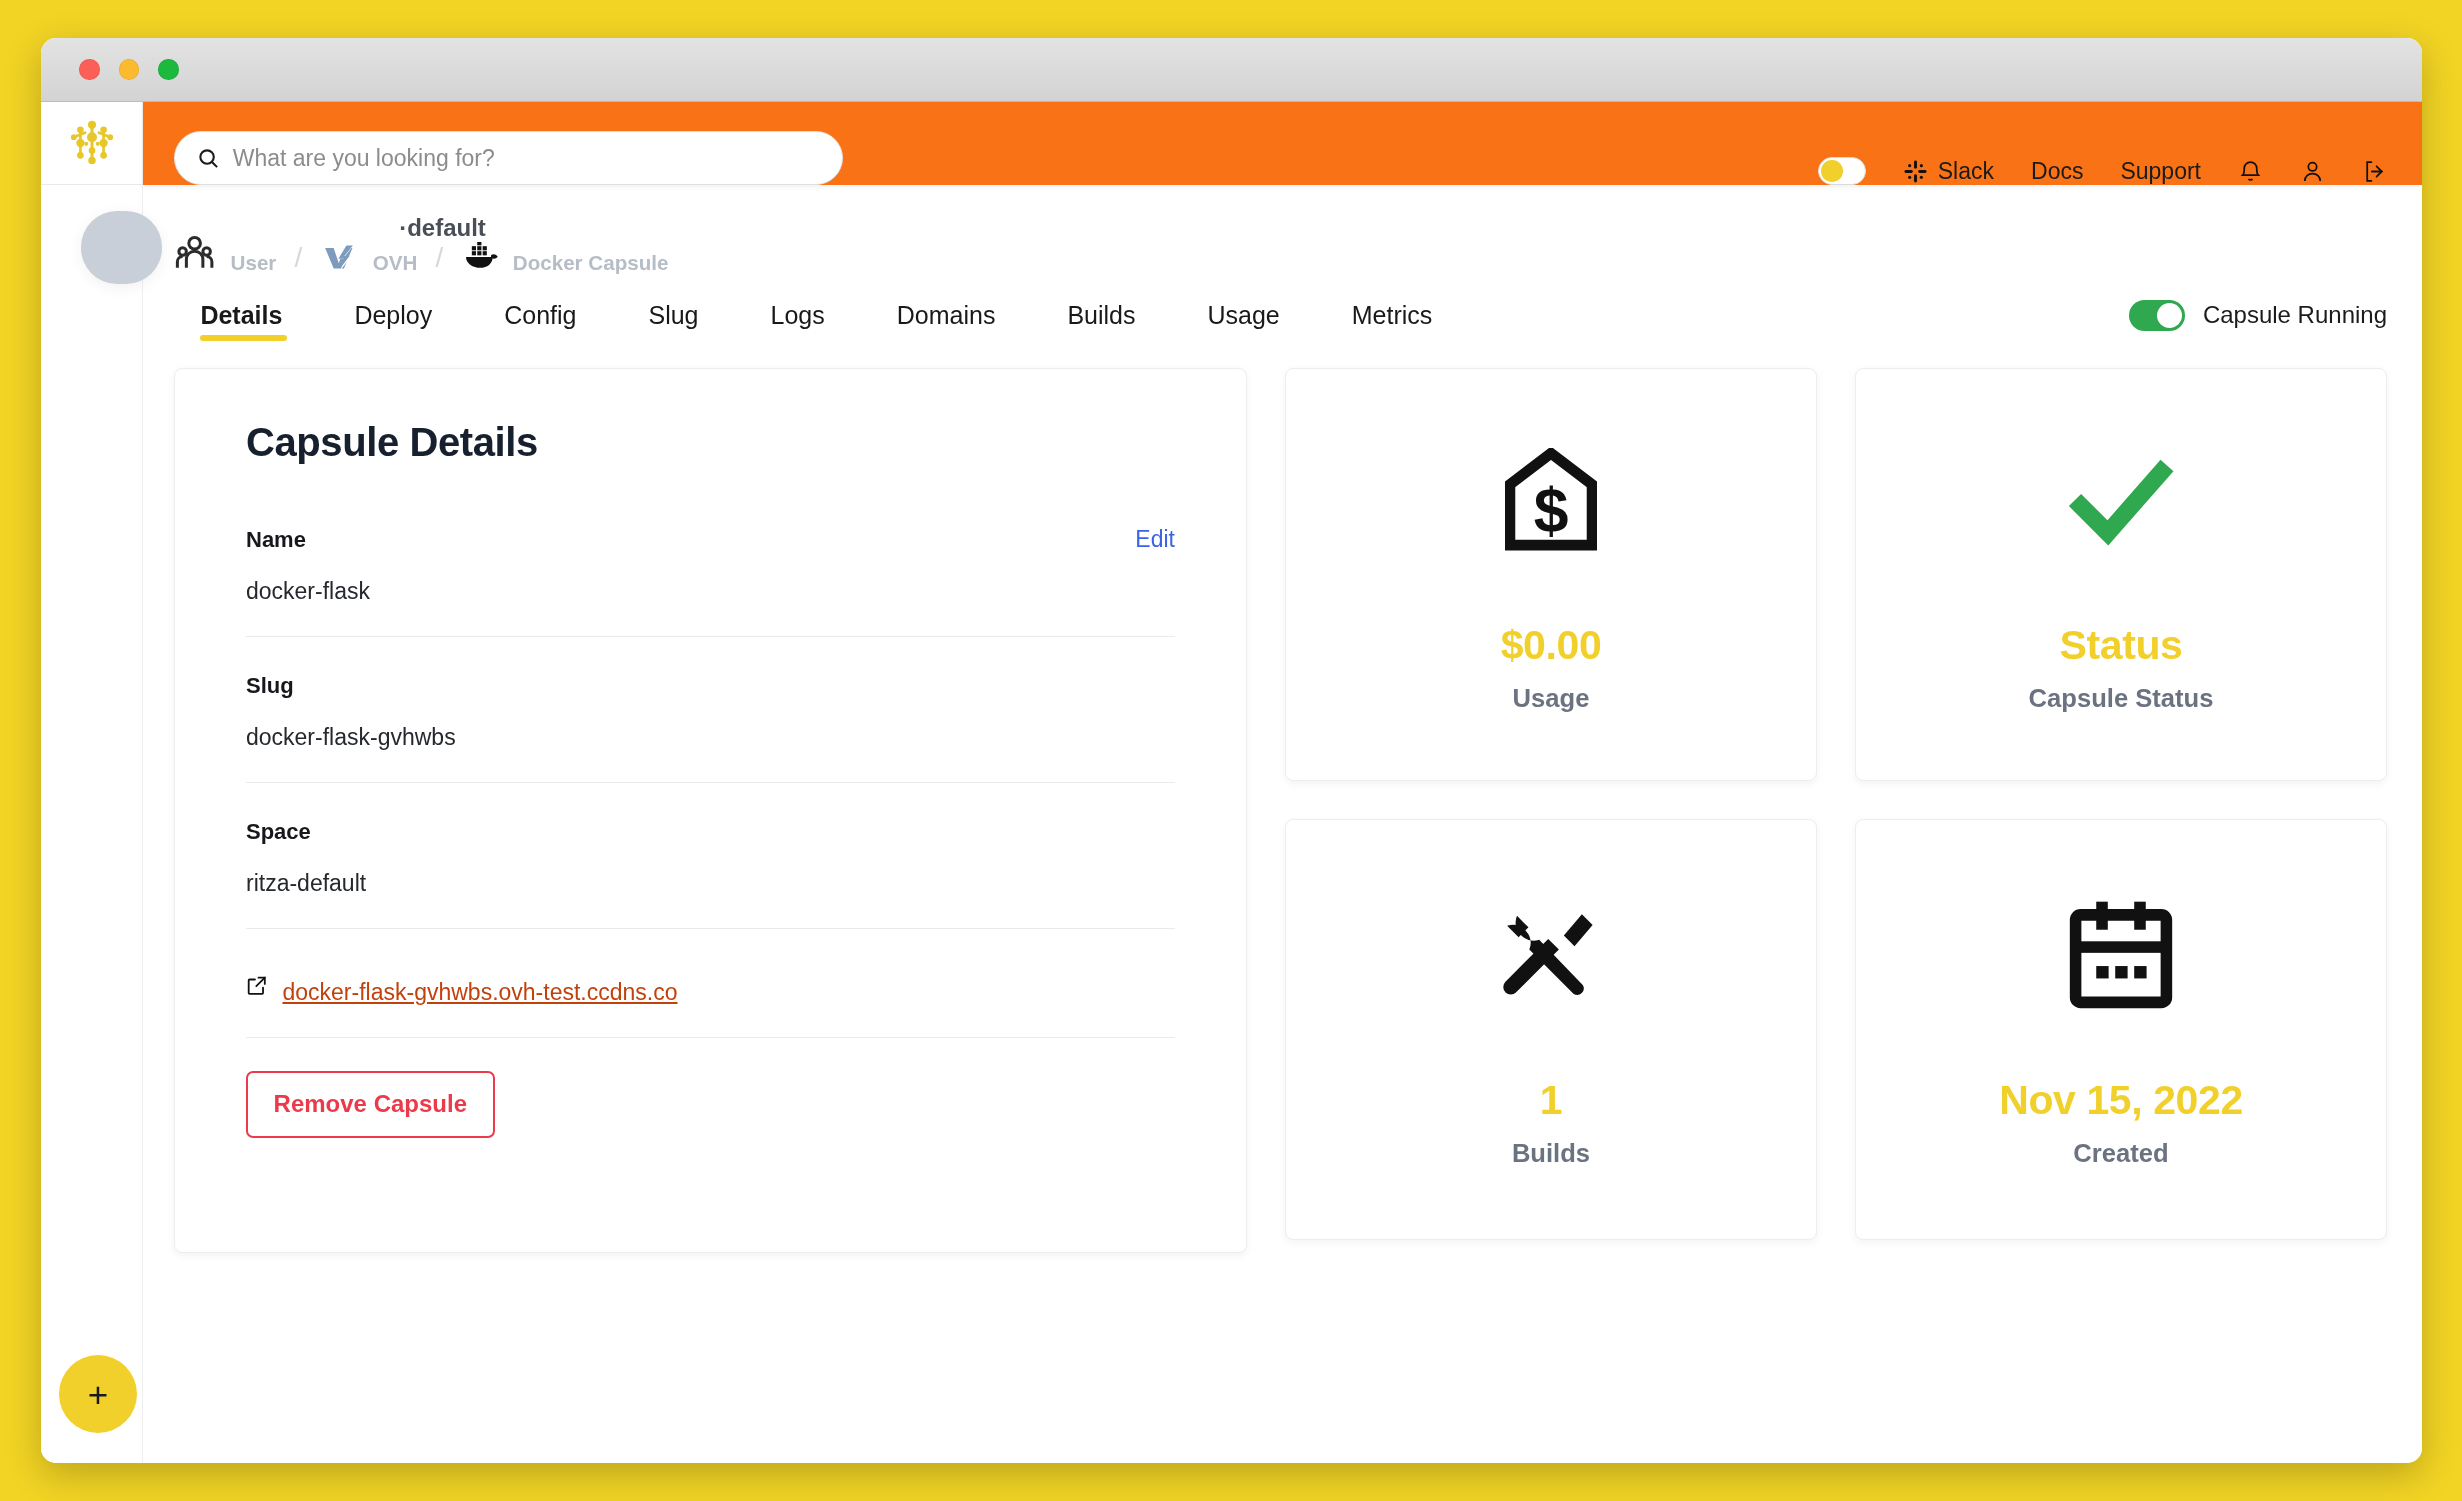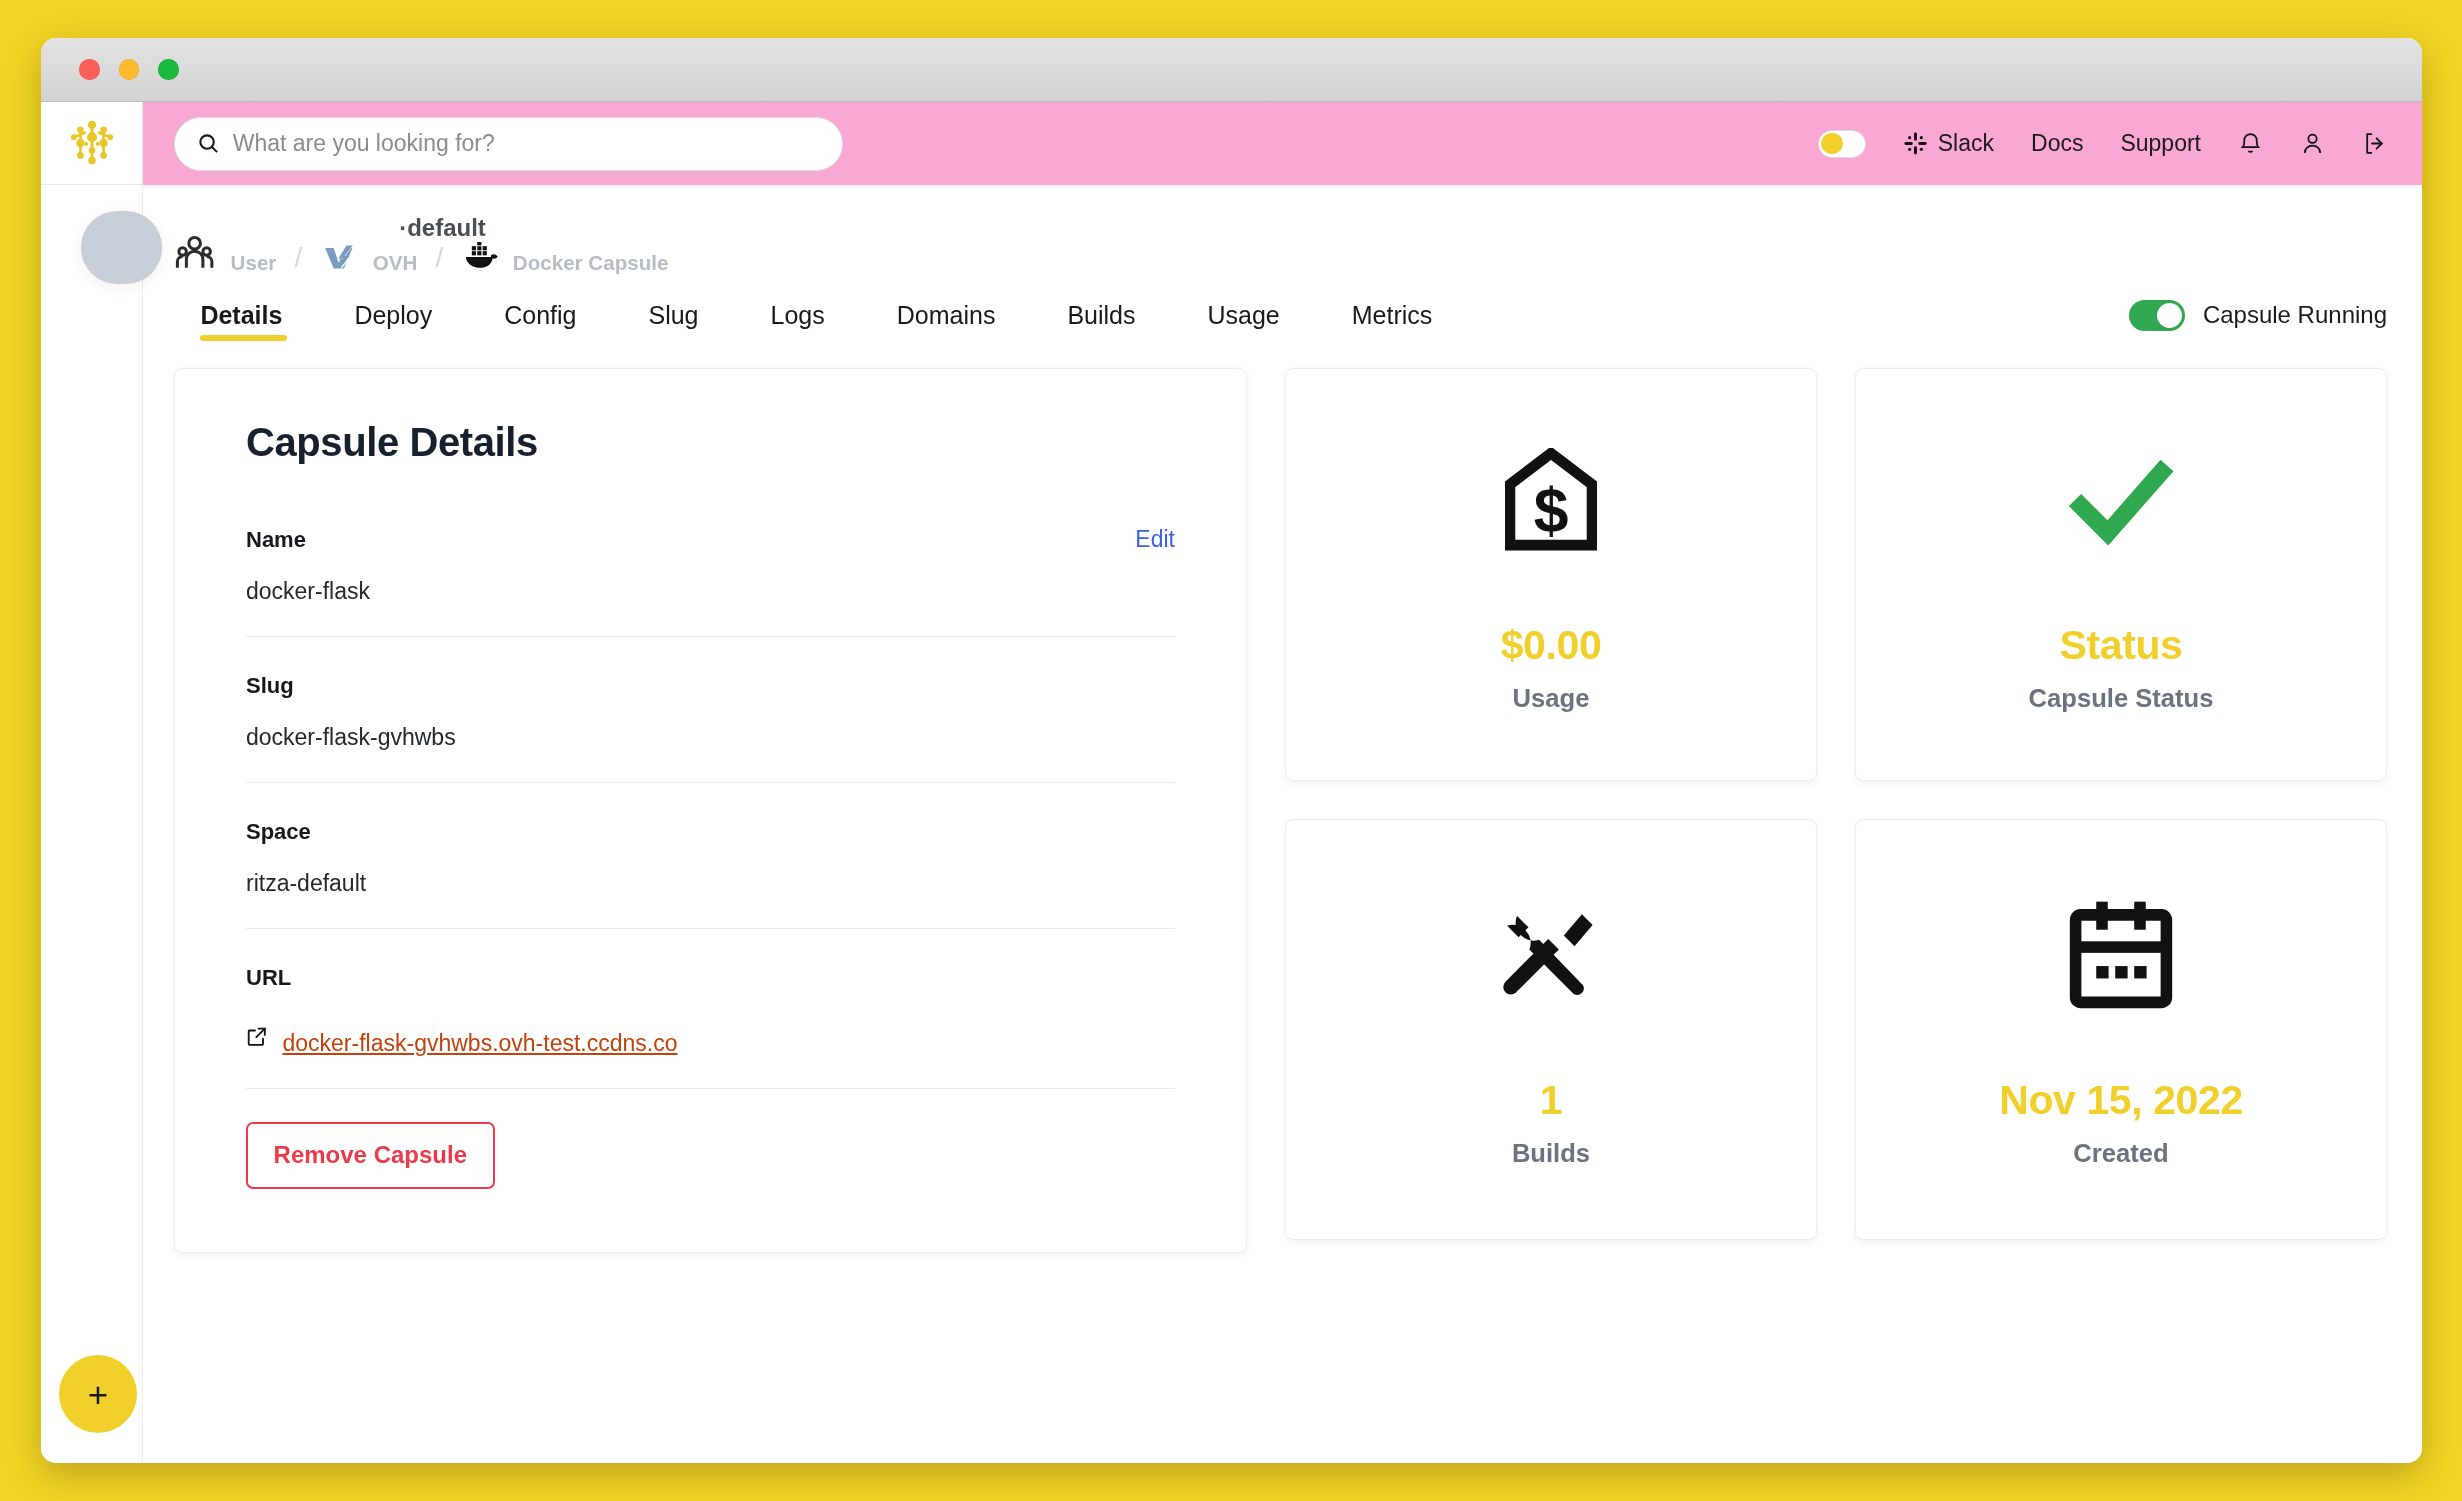--- a/index.html
+++ b/index.html
@@ -97,23 +97,23 @@
   }
 
   
   .right-side { flex: 1; display: flex; flex-direction: column; min-width: 0; background: #fff; }
 
   
   .topbar {
     height: 83px;
     flex: 0 0 83px;
     display: flex;
-    align-items: center;
+    align-items: flex-end;
     padding: 0 35px 0 31px;
-    background: #f9a8d4;
+    background: #f97316;
     box-shadow: 0 1.7px 5px rgba(0,0,0,0.07);
     position: relative;
     z-index: 6;
   }
   .search-box {
     width: 669px;
     height: 54px;
     border: 0.8px solid #dfdfdf;
     border-radius: 27px;
     display: flex;
@@ -506,23 +506,20 @@
           </div>
 
           <div class="field">
             <div class="field-head">
               <span class="field-label">Space</span>
             </div>
             <div class="field-value">ritza-default</div>
           </div>
 
           <div class="field">
-            <div class="field-head">
-              <span class="field-label">URL</span>
-            </div>
             <div class="url-row">
               <svg width="21.5" height="21.5" viewBox="0 0 24 24" fill="none" stroke="#111" stroke-width="2" stroke-linecap="round">
                 <path d="M14 3h7v7"></path>
                   <path d="M21 3l-9.5 9.5"></path>
                 <path d="M19 14v6a1 1 0 0 1-1 1H4a1 1 0 0 1-1-1V6a1 1 0 0 1 1-1h6"></path>
               </svg>
               <a class="url-link">docker-flask-gvhwbs.ovh-test.ccdns.co</a>
             </div>
           </div>
 

